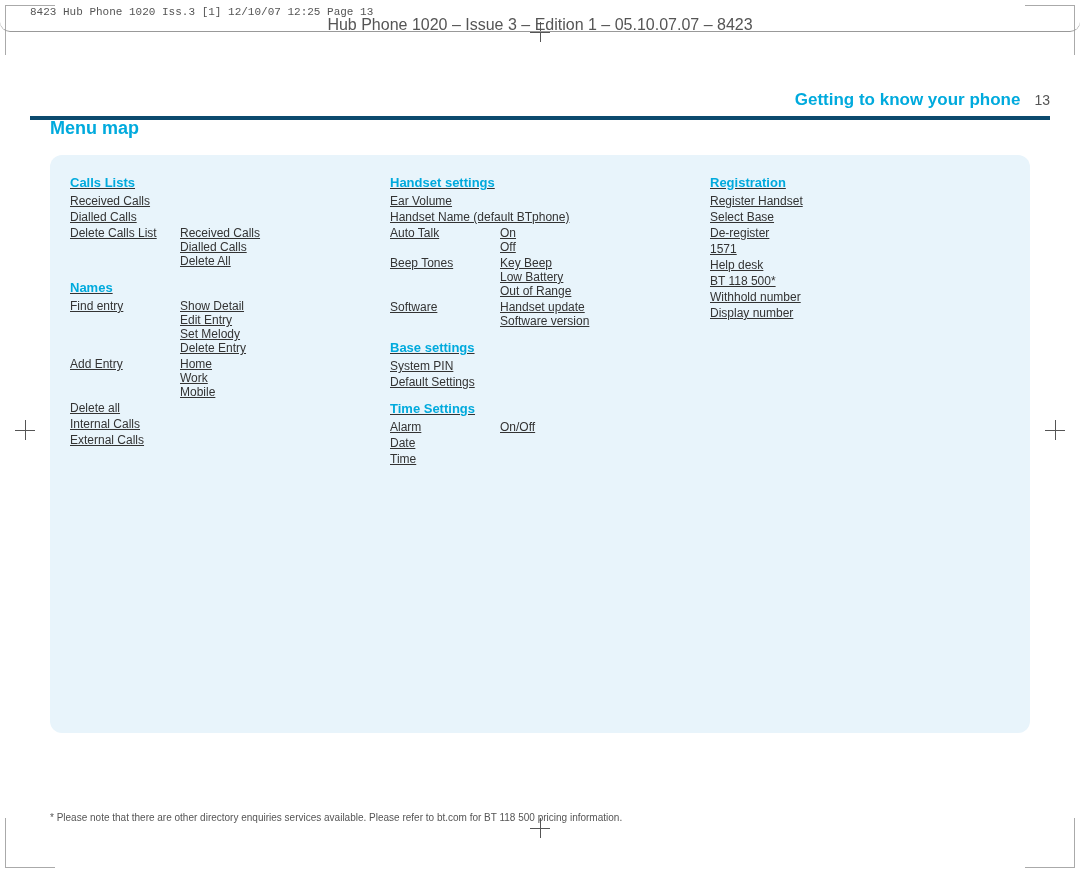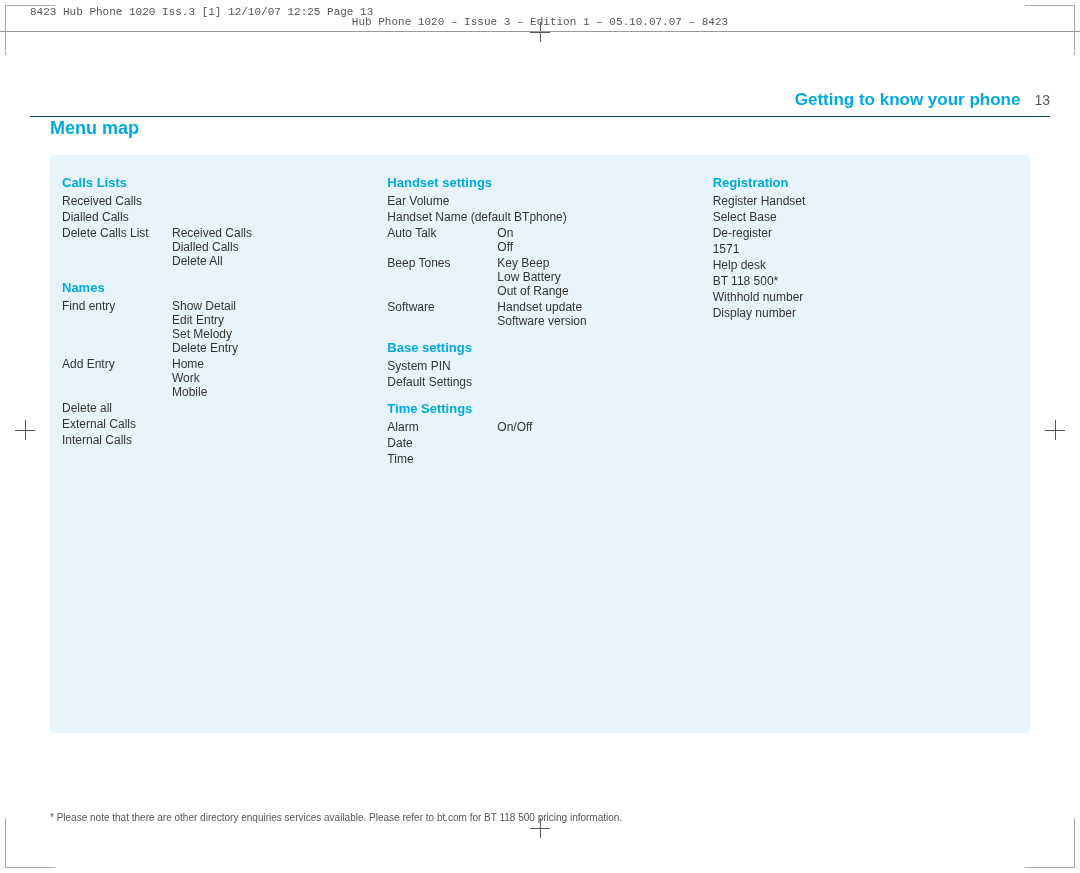--- a/index.html
+++ b/index.html
@@ -23,40 +23,41 @@
     }
 
     
     .header-strip {
       position: absolute;
       top: 0;
       left: 0;
       right: 0;
       height: 32px;
       border-bottom: 1px solid #999;
+      border-radius: 10px;
     }
 
     .header-code {
       position: absolute;
       top: 6px;
       left: 30px;
       font-size: 11px;
       color: #555;
       font-family: 'Courier New', monospace;
     }
 
     .header-sub {
       position: absolute;
       top: 16px;
       left: 80px;
       right: 80px;
-      font-size: 11px;
+      font-size: 16px;
       color: #555;
       text-align: center;
-      font-family: Liberation Mono, monospace;
+      font-family: Liberation Sans, sans-serif;
     }
 
     
     .cross {
       position: absolute;
       width: 20px;
       height: 20px;
     }
     .cross::before, .cross::after {
       content: '';
@@ -77,21 +78,21 @@
     .cross-left-mid { top: 420px; left: 15px; }
     .cross-right-mid { top: 420px; right: 15px; }
     .cross-bottom-center { bottom: 35px; left: 530px; }
 
     
     .page-title-area {
       position: absolute;
       top: 90px;
       left: 30px;
       right: 30px;
-      border-bottom: 1px solid #0c4a6e;
+      border-bottom: 4px solid #0c4a6e;
       padding-bottom: 6px;
       display: flex;
       justify-content: flex-end;
       align-items: baseline;
     }
 
     .page-title-text {
       font-size: 17px;
       font-weight: bold;
       color: #00aadd;
@@ -114,25 +115,26 @@
     }
 
     
     .menu-map-box {
       position: absolute;
       top: 155px;
       left: 50px;
       right: 50px;
       bottom: 140px;
       background: #e8f4fb;
-      border-radius: 4px;
-      padding: 20px 12px;
+      border-radius: 12px;
+      padding: 20px 20px;
       display: flex;
       flex-direction: row;
       gap: 0;
+      text-decoration: underline;
     }
 
     .column {
       flex: 1;
       padding: 0 10px;
     }
 
     .column:first-child { padding-left: 0; }
     .column:last-child { padding-right: 0; }
 
@@ -278,24 +280,24 @@
           <span class="menu-sub">Home</span>
           <span class="menu-sub">Work</span>
           <span class="menu-sub">Mobile</span>
         </div>
       </div>
       <div class="menu-row">
         <span class="menu-item">Delete all</span>
       </div>
 
       <div class="menu-row">
+        <span class="menu-item">Internal Calls</span>
+      </div>
+      <div class="menu-row">
         <span class="menu-item">External Calls</span>
-      </div>
-      <div class="menu-row">
-        <span class="menu-item">Internal Calls</span>
       </div>
     </div>
 
     <div class="column">
 
       <div class="section-title">Handset settings</div>
       <div class="menu-row">
         <span class="menu-item">Ear Volume</span>
       </div>
       <div class="menu-row">

